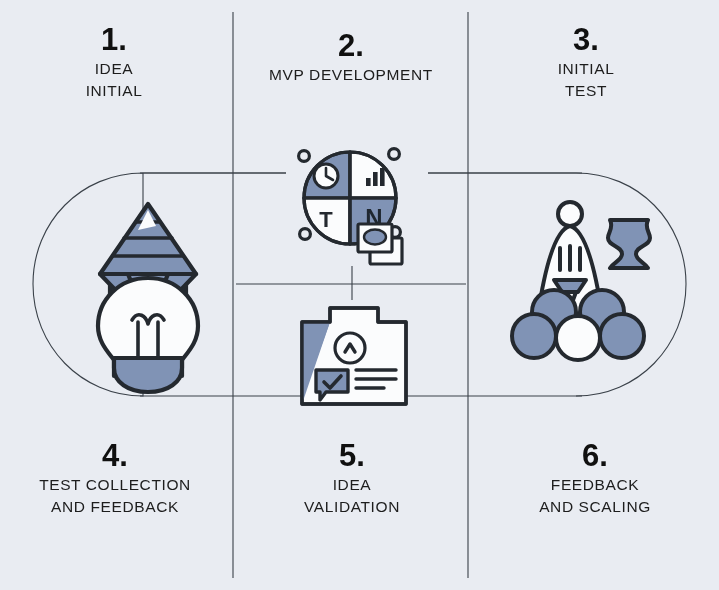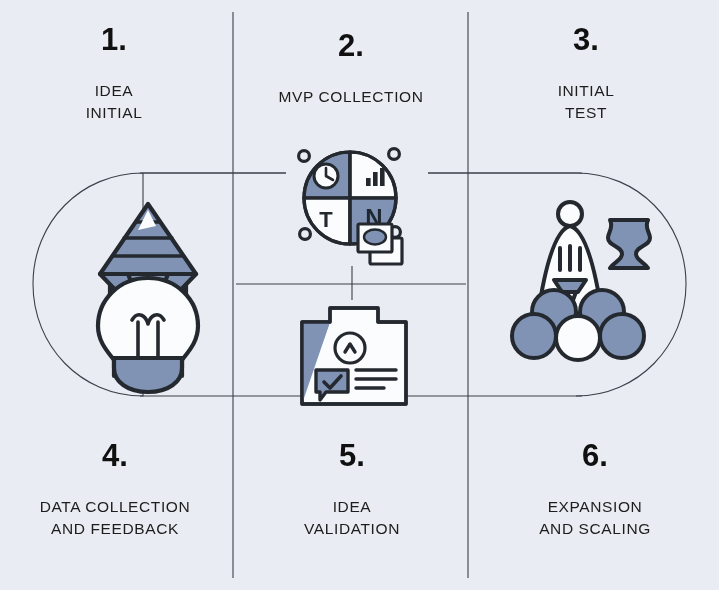--- a/index.html
+++ b/index.html
@@ -22,21 +22,21 @@
     font-weight:bold;
     letter-spacing:0px;
     line-height:1.0;
     color:#101010;
   }
   .lbl{
     font-size:15.5px;
     line-height:1.45;
     letter-spacing:.6px;
     color:#1d1d1d;
-    margin-top:25px;
+    margin-top:3px;
     white-space:pre-line;
   }
   
   #c1{left:36px;top:24px;width:156px;}
   #c2{left:258px;top:30px;width:186px;}
   #c3{left:508px;top:24px;width:156px;}
   
   #c4{left:20px;top:440px;width:190px;}
   #c5{left:262px;top:440px;width:180px;}
   #c6{left:500px;top:440px;width:190px;}
@@ -202,40 +202,40 @@
   </svg>
 
   <div class="col" id="c1">
     <div class="num">1.</div>
     <div class="lbl">IDEA
 INITIAL</div>
   </div>
 
   <div class="col" id="c2">
     <div class="num">2.</div>
-    <div class="lbl">MVP COLLECTION</div>
+    <div class="lbl">MVP DEVELOPMENT</div>
   </div>
 
   <div class="col" id="c3">
     <div class="num">3.</div>
     <div class="lbl">INITIAL
 TEST</div>
   </div>
 
   <div class="col" id="c4">
     <div class="num">4.</div>
-    <div class="lbl">DATA COLLECTION
+    <div class="lbl">TEST COLLECTION
 AND FEEDBACK</div>
   </div>
 
   <div class="col" id="c5">
     <div class="num">5.</div>
     <div class="lbl">IDEA
 VALIDATION</div>
   </div>
 
   <div class="col" id="c6">
     <div class="num">6.</div>
-    <div class="lbl">EXPANSION
+    <div class="lbl">FEEDBACK
 AND SCALING</div>
   </div>
 
 </div>
 
 </body></html>

